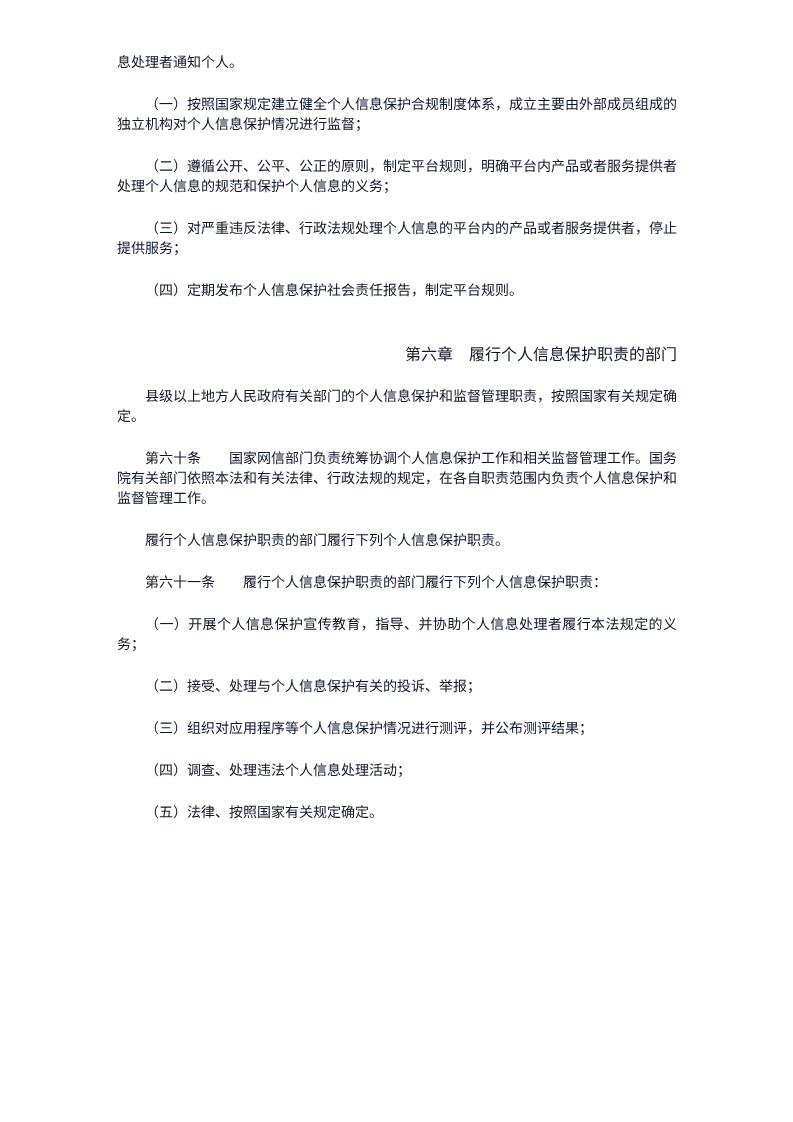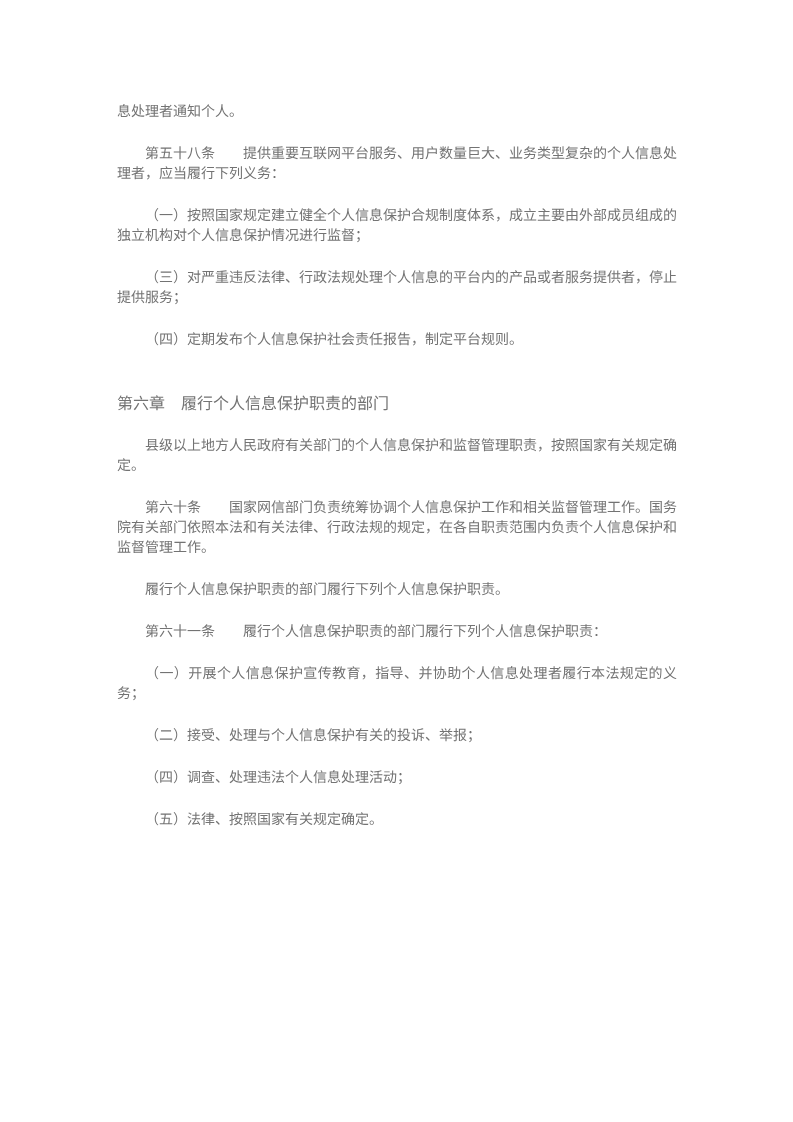--- a/index.html
+++ b/index.html
@@ -6,79 +6,80 @@
     margin: 0;
     padding: 0;
     background: #ffffff;
   }
   .page {
     position: relative;
     width: 793px;
     height: 1122px;
     background: #ffffff;
     box-sizing: border-box;
-    padding: 102px 116px 0 117px;
+    padding: 53px 116px 0 117px;
     overflow: hidden;
     font-family: "Liberation Serif", "DejaVu Serif", serif;
-    color: #737373;
+    color: #0f172a;
   }
   .text-column {
     width: 560px;
     font-size: 14px;
     line-height: 20px;
   }
   .text-column p {
     margin: 0 0 22px 0;
     text-align: justify;
     text-indent: 2em;
     word-break: break-all;
   }
   .text-column p.flush {
     text-indent: 0;
   }
   .chapter-heading {
     font-size: 16px;
     line-height: 20px;
     font-weight: normal;
-    text-align: left;
+    text-align: right;
     text-indent: 0;
     margin: 44px 0 22px 0;
   }
 </style>
 </head>
 <body>
 
 <div class="page">
   <div class="text-column">
 
     <p class="flush">息处理者通知个人。</p>
 
-    <p>第五十八条　　提供重要互联网平台服务、用户数量巨大、业务类型复杂的个人信息处理者，应当履行下列义务：</p>
 
     <p>（一）按照国家规定建立健全个人信息保护合规制度体系，成立主要由外部成员组成的独立机构对个人信息保护情况进行监督；</p>
 
+    <p>（二）遵循公开、公平、公正的原则，制定平台规则，明确平台内产品或者服务提供者处理个人信息的规范和保护个人信息的义务；</p>
 
     <p>（三）对严重违反法律、行政法规处理个人信息的平台内的产品或者服务提供者，停止提供服务；</p>
 
     <p>（四）定期发布个人信息保护社会责任报告，制定平台规则。</p>
 
 
     <h2 class="chapter-heading">第六章　履行个人信息保护职责的部门</h2>
 
     <p>县级以上地方人民政府有关部门的个人信息保护和监督管理职责，按照国家有关规定确定。</p>
 
     <p>第六十条　　国家网信部门负责统筹协调个人信息保护工作和相关监督管理工作。国务院有关部门依照本法和有关法律、行政法规的规定，在各自职责范围内负责个人信息保护和监督管理工作。</p>
 
     <p>履行个人信息保护职责的部门履行下列个人信息保护职责。</p>
 
     <p>第六十一条　　履行个人信息保护职责的部门履行下列个人信息保护职责：</p>
 
     <p>（一）开展个人信息保护宣传教育，指导、并协助个人信息处理者履行本法规定的义务；</p>
 
     <p>（二）接受、处理与个人信息保护有关的投诉、举报；</p>
 
+    <p>（三）组织对应用程序等个人信息保护情况进行测评，并公布测评结果；</p>
 
     <p>（四）调查、处理违法个人信息处理活动；</p>
 
     <p>（五）法律、按照国家有关规定确定。</p>
 
   </div>
 </div>
 
 </body></html>

